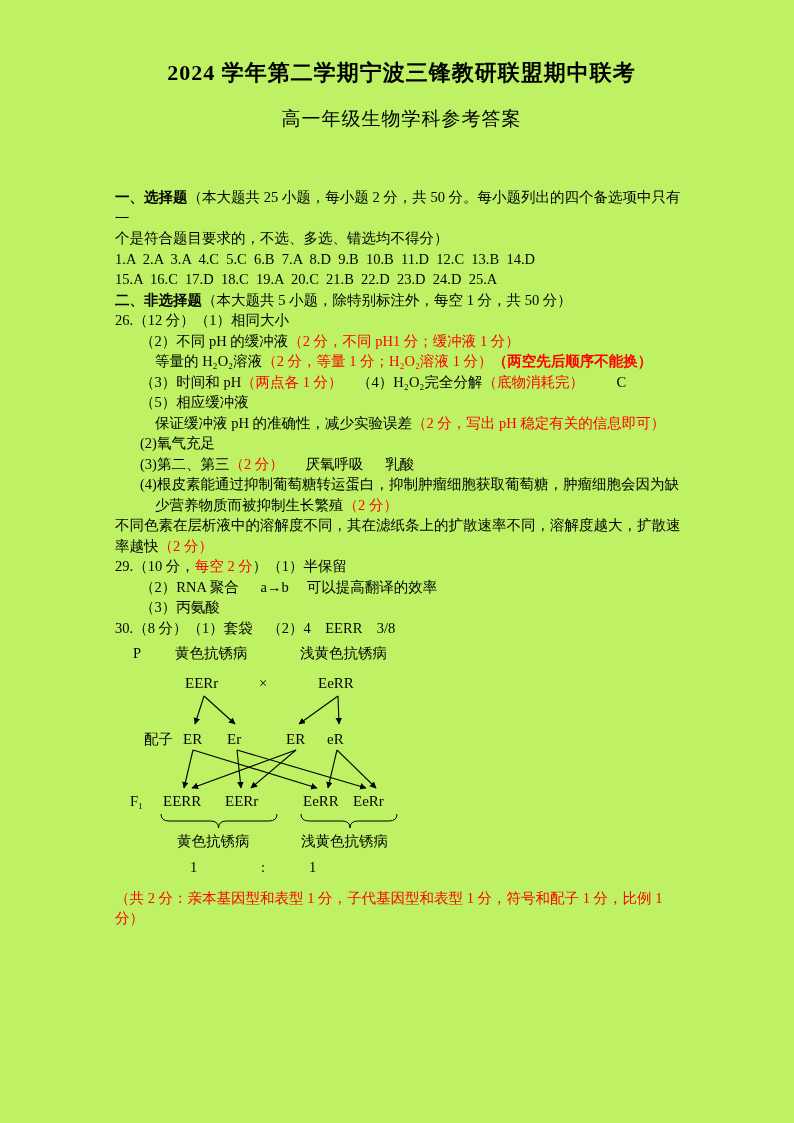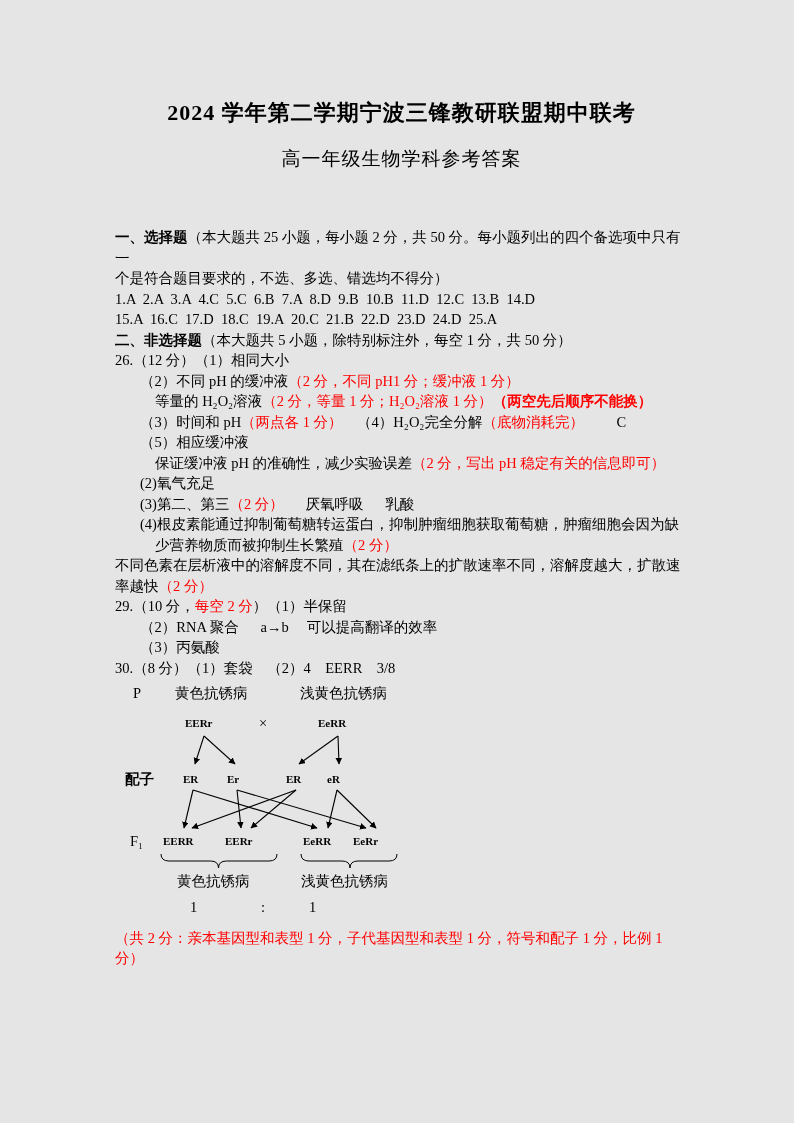--- a/index.html
+++ b/index.html
@@ -1,42 +1,42 @@
 <!DOCTYPE html>
 <html style="--answer-red: #ff0000;"><head>
 <meta charset="utf-8">
 <style>
   * { margin:0; padding:0; box-sizing:border-box; }
   html,body { background:#ffffff; }
   .page {
     position:relative;
     width:794px; height:1123px;
-    background:#e5e5e5;
+    background:#bef264;
     color:#000;
     font-family:"Liberation Serif","DejaVu Serif",serif;
-    padding:98px 106px 0 115px;
+    padding:58px 106px 0 115px;
     overflow:hidden;
   }
   .title {
     font-size:22px; font-weight:bold; text-align:center; letter-spacing:1px;
   }
   .subtitle {
     font-size:19px; font-weight:normal; text-align:center; letter-spacing:1px;
     margin-top:18px;
   }
   #body-lines { margin-top:55px; font-size:14.5px; }
   .line { line-height:20.5px; white-space:pre-wrap; }
   .indent-1 { padding-left:25px; }
   .indent-2 { padding-left:40px; }
   .seg.red { color:var(--answer-red,#ff0000); }
   .seg.bold { font-weight:bold; }
 
   .diagram { position:relative; height:240px; margin-top:6px; font-size:14.5px; }
   .dl { position:absolute; white-space:nowrap; line-height:18px; }
-  .gen { font-weight:bold; font-size:11px; }
+  .gen { font-weight:normal; font-size:15px; }
   .arrows { position:absolute; left:0; top:0; pointer-events:none; }
 
   .footer-note {
     color:var(--answer-red,#ff0000);
     font-size:14.5px; line-height:20px; margin-top:4px; white-space:pre-wrap;
   }
 </style>
 </head>
 <body>
 
@@ -99,21 +99,21 @@
     </svg>
 
     <span class="dl" style="left:18px; top:0;">P</span>
     <span class="dl" style="left:60px; top:0;">黄色抗锈病</span>
     <span class="dl" style="left:185px; top:0;">浅黄色抗锈病</span>
 
     <span class="dl gen" style="left:70px; top:30px;">EERr</span>
     <span class="dl" style="left:144px; top:30px;">×</span>
     <span class="dl gen" style="left:203px; top:30px;">EeRR</span>
 
-    <span class="dl" style="left:10px; top:86px;font-weight:bold;">配子</span>
+    <span class="dl" style="left:29px; top:86px;">配子</span>
     <span class="dl gen" style="left:68px;  top:86px;">ER</span>
     <span class="dl gen" style="left:112px; top:86px;">Er</span>
     <span class="dl gen" style="left:171px; top:86px;">ER</span>
     <span class="dl gen" style="left:212px; top:86px;">eR</span>
 
     <span class="dl" style="left:15px; top:148px;">F₁</span>
     <span class="dl gen" style="left:48px;  top:148px;">EERR</span>
     <span class="dl gen" style="left:110px; top:148px;">EERr</span>
     <span class="dl gen" style="left:188px; top:148px;">EeRR</span>
     <span class="dl gen" style="left:238px; top:148px;">EeRr</span>

